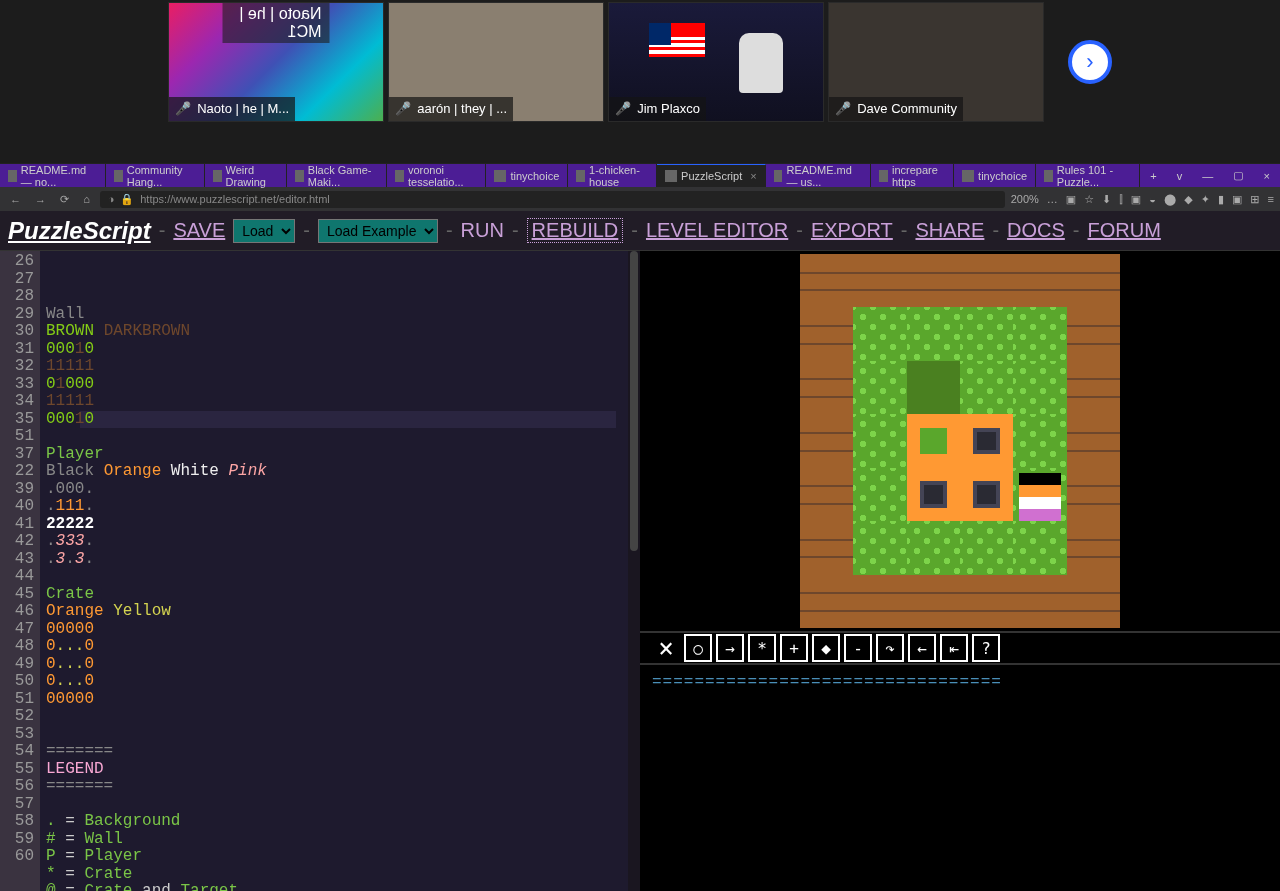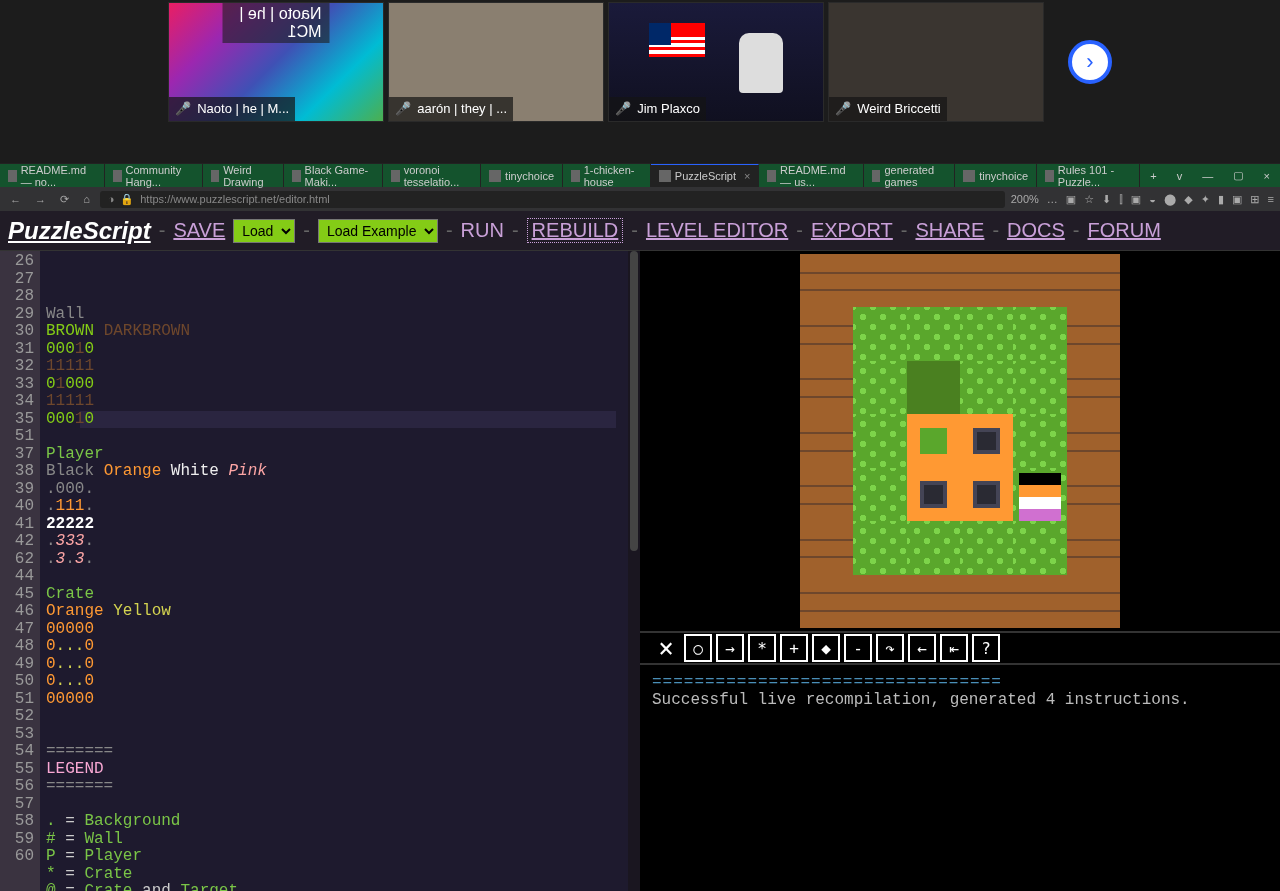--- a/index.html
+++ b/index.html
@@ -18,21 +18,21 @@
   .flag { position: absolute; top: 20px; left: 40px; width: 56px; height: 34px; background: linear-gradient(0deg, red 0 10%, white 10% 20%, red 20% 30%, white 30% 40%, red 40% 50%, white 50% 60%, red 60% 100%); }
   .flag::after { content:""; position:absolute; top:0; left:0; width:22px; height:22px; background:#002868; }
   .astronaut { position: absolute; top: 30px; right: 40px; width: 44px; height: 60px; background: #ddd; border-radius: 10px 10px 4px 4px; }
   .next-btn { width: 44px; height: 44px; border-radius: 50%; background: #fff; border: 4px solid #2962ff; display: flex; align-items: center; justify-content: center; margin-left: 20px; cursor: pointer; }
   .next-btn span { color: #2962ff; font-size: 22px; }
 
   
   .gap { height: 40px; background: #1c1c1c; }
 
   
-  .tab-bar { height: 24px; background: #14532d; display: flex; align-items: stretch; font-size: 11px; color: #ccc; border-top: 1px solid #222; }
+  .tab-bar { height: 24px; background: #4c1d95; display: flex; align-items: stretch; font-size: 11px; color: #ccc; border-top: 1px solid #222; }
   .tab { display: flex; align-items: center; padding: 0 8px; border-right: 1px solid #222; gap: 4px; cursor: pointer; position: relative; }
   .tab.active { background: #222; border-top: 1px solid #2962ff; }
   .tab .favicon { width: 12px; height: 12px; background: #666; }
   .tab .close { color: #888; margin-left: 4px; }
   .tab-bar .controls { margin-left: auto; display: flex; align-items: center; }
   .tab-bar .controls span { padding: 0 10px; cursor: pointer; }
 
   
   .url-bar { height: 24px; background: #323234; display: flex; align-items: center; padding: 0 6px; gap: 6px; font-size: 11px; color: #aaa; }
   .url-bar .icon-btn { padding: 0 4px; cursor: pointer; }
@@ -41,21 +41,21 @@
   .url-right { display: flex; align-items: center; gap: 8px; }
   .url-right span { cursor: pointer; }
 
   
   .ps-toolbar { height: 40px; background: #211c26; display: flex; align-items: center; padding: 0 8px; gap: 8px; font-size: 20px; border-bottom: 1px solid #333; }
   .ps-title { color: #fff; font-style: italic; font-weight: bold; font-size: 24px; text-decoration: underline; }
   .ps-link { color: #c9a0d8; cursor: pointer; text-decoration: underline; }
   .ps-link.run { text-decoration: none; }
   .ps-link.rebuild { border: 1px dotted #c9a0d8; padding: 0 4px; text-decoration: underline; }
   .ps-sep { color: #666; }
-  select.ps-select { background: #84cc16; height: 24px; font-size: 14px; padding: 0 4px; }
+  select.ps-select { background: #0f766e; height: 24px; font-size: 14px; padding: 0 4px; }
 
   
   .main { display: flex; height: 640px; }
 
   
   .editor { width: 640px; background: #1e1a2e; display: flex; position: relative; font-family: "Courier New", monospace; font-size: 16px; }
   .gutter { width: 40px; background: #3a3340; text-align: right; padding: 2px 6px 0 0; color: #999; line-height: 17.5px; }
   .code { flex: 1; padding: 2px 0 0 6px; line-height: 17.5px; white-space: pre; position: relative; }
   .hl-line { position: absolute; left: 40px; right: 12px; height: 17.5px; background: #2a2540; z-index: 0; }
   .code-content { position: relative; z-index: 1; }
@@ -123,21 +123,21 @@
     <div class="flag"></div>
     <div class="astronaut"></div>
     <div class="name-plate">
         <span class="mute-icon">🎤</span>
         <span>Jim Plaxco</span>
       </div>
   </div>
   <div class="video-tile t4">
     <div class="name-plate">
         <span class="mute-icon">🎤</span>
-        <span>Weird Briccetti</span>
+        <span>Dave Community</span>
       </div>
   </div>
   <div class="next-btn">
       <span>›</span>
     </div>
 </div>
 
 <div class="gap"></div>
 
 <div class="tab-bar" id="tab-bar">
@@ -173,21 +173,21 @@
       <span class="favicon"></span>
       <span>PuzzleScript</span>
       <span class="close">×</span>
     </div>
     <div class="tab">
       <span class="favicon"></span>
       <span>README.md — us...</span>
     </div>
     <div class="tab">
       <span class="favicon"></span>
-      <span>generated games</span>
+      <span>increpare https</span>
     </div>
     <div class="tab">
       <span class="favicon"></span>
       <span>tinychoice</span>
     </div>
     <div class="tab">
       <span class="favicon"></span>
       <span>Rules 101 - Puzzle...</span>
     </div>
     <div class="controls">
@@ -259,26 +259,26 @@
         <div>28</div>
         <div>29</div>
         <div>30</div>
         <div>31</div>
         <div>32</div>
         <div>33</div>
         <div>34</div>
         <div>35</div>
         <div>51</div>
         <div>37</div>
-        <div>38</div>
+        <div>22</div>
         <div>39</div>
         <div>40</div>
         <div>41</div>
         <div>42</div>
-        <div>62</div>
+        <div>43</div>
         <div>44</div>
         <div>45</div>
         <div>46</div>
         <div>47</div>
         <div>48</div>
         <div>49</div>
         <div>50</div>
         <div>51</div>
         <div>52</div>
         <div>53</div>
@@ -372,16 +372,15 @@
         <div class="tool-btn">+</div>
         <div class="tool-btn">◆</div>
         <div class="tool-btn">-</div>
         <div class="tool-btn">↷</div>
         <div class="tool-btn">←</div>
         <div class="tool-btn">⇤</div>
         <div class="tool-btn">?</div>
       </div>
     <div class="console">
       <div class="console-sep">=================================</div>
-      <div>Successful live recompilation, generated 4 instructions.</div>
     </div>
   </div>
 </div>
 
 </body></html>

